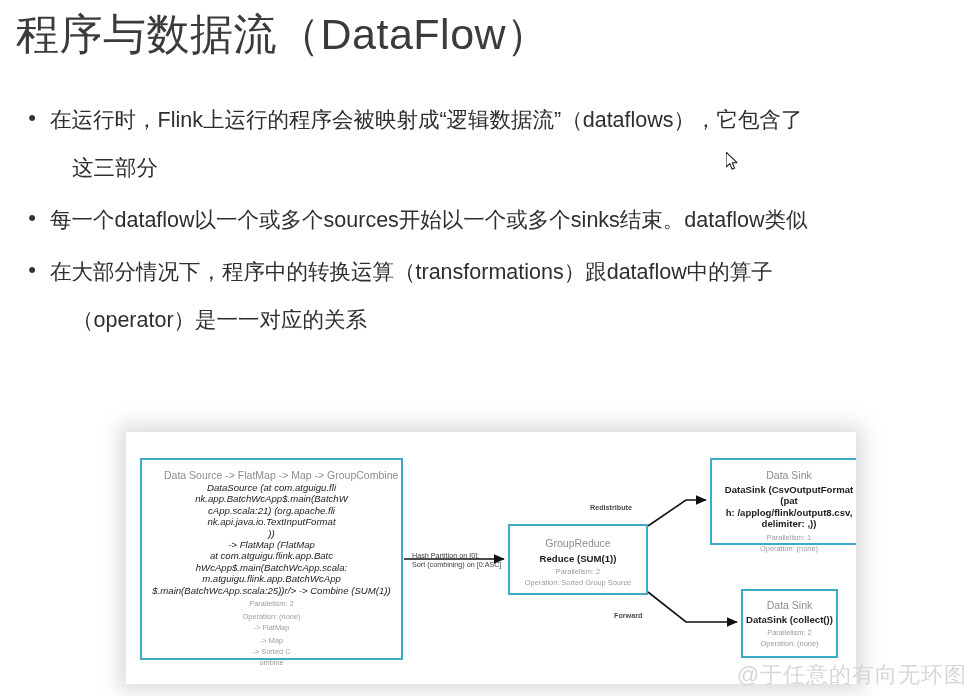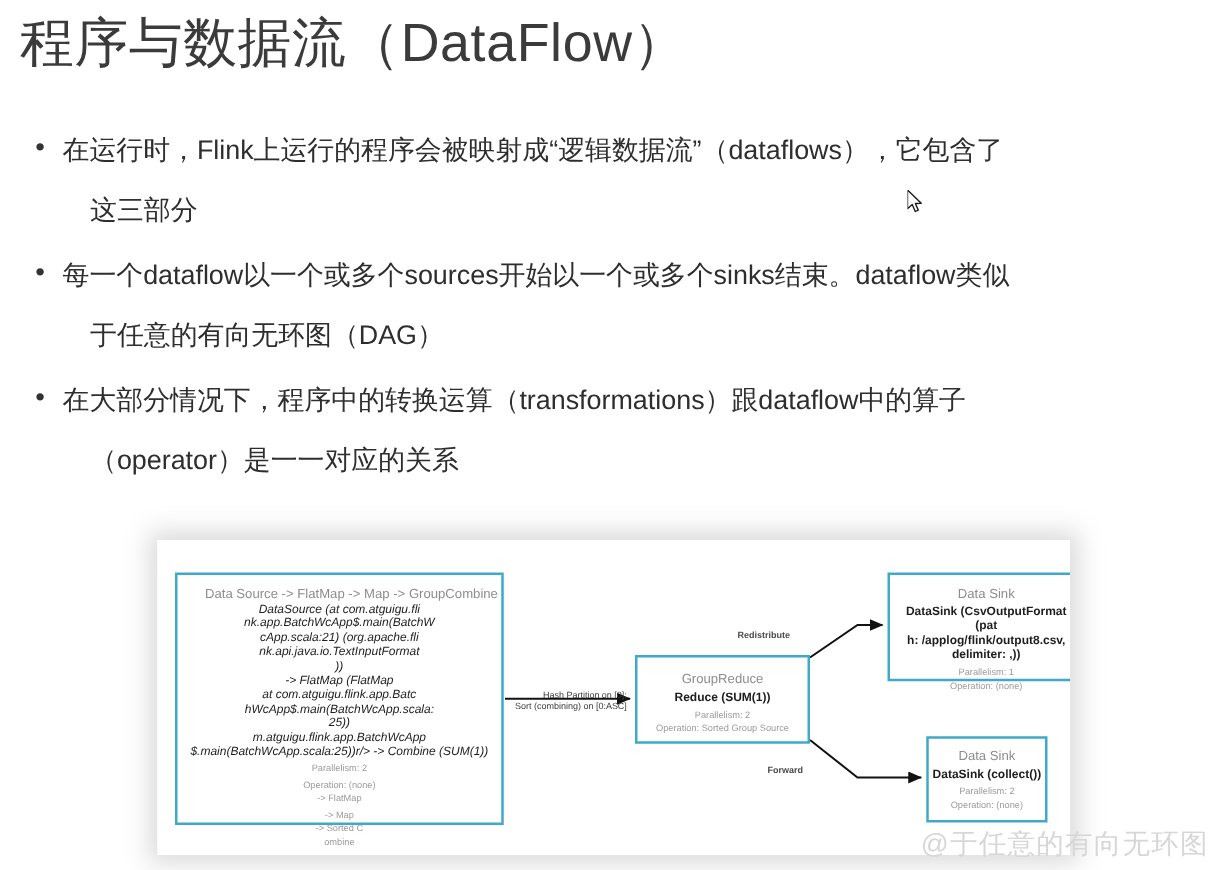--- a/index.html
+++ b/index.html
@@ -118,21 +118,21 @@
     pointer-events: none;
   }
   .edge-label {
     position: absolute;
     color: #4a4a4a;
     font-size: 7.2px;
     line-height: 8.6px;
     font-weight: 700;
     white-space: nowrap;
   }
-  #edge-label-hash { left: 286px; top: 120px; text-align: right; font-weight: 400; color: #3c3c3c; }
+  #edge-label-hash { left: 286px; top: 120px; text-align: left; font-weight: 400; color: #3c3c3c; }
   #edge-label-redistribute { left: 464px; top: 72px; }
   #edge-label-forward { left: 468px; top: 180px; padding-left: 20px; }
 
   
   .watermark {
     position: absolute;
     right: 8px;
     bottom: 6px;
     font-size: 22px;
     color: #d7d7d7;
@@ -161,21 +161,20 @@
     <div class="bullet-body">
       <div class="bullet-line">在运行时，Flink上运行的程序会被映射成“逻辑数据流”（dataflows），它包含了</div>
       <div class="bullet-line indented">这三部分</div>
     </div>
   </div>
 
   <div class="bullet-row">
     <div class="bullet-dot">•</div>
     <div class="bullet-body">
       <div class="bullet-line">每一个dataflow以一个或多个sources开始以一个或多个sinks结束。dataflow类似</div>
-      <div class="bullet-line indented">于任意的有向无环图（DAG）</div>
     </div>
   </div>
 
   <div class="bullet-row">
     <div class="bullet-dot">•</div>
     <div class="bullet-body">
       <div class="bullet-line">在大部分情况下，程序中的转换运算（transformations）跟dataflow中的算子</div>
       <div class="bullet-line indented">（operator）是一一对应的关系</div>
     </div>
   </div>
@@ -210,21 +209,20 @@
     <div class="node-title left-al">Data Source -&gt; FlatMap -&gt; Map -&gt; GroupCombine</div>
     <div class="node-main plain">
       <div>DataSource (at com.atguigu.fli</div>
       <div>nk.app.BatchWcApp$.main(BatchW</div>
       <div>cApp.scala:21) (org.apache.fli</div>
       <div>nk.api.java.io.TextInputFormat</div>
       <div>))</div>
       <div>-&gt; FlatMap (FlatMap</div>
       <div>at com.atguigu.flink.app.Batc</div>
       <div>hWcApp$.main(BatchWcApp.scala:</div>
-      <div>25))</div>
       <div>m.atguigu.flink.app.BatchWcApp</div>
       <div>$.main(BatchWcApp.scala:25))r/&gt; -&gt; Combine (SUM(1))</div>
     </div>
     <div class="node-meta">Parallelism: 2</div>
     <div class="node-meta">Operation: (none)</div>
     <div class="node-meta tight">-&gt; FlatMap</div>
     <div class="node-meta">-&gt; Map</div>
     <div class="node-meta tight">-&gt; Sorted C</div>
     <div class="node-meta tight">ombine</div>
   </div>

